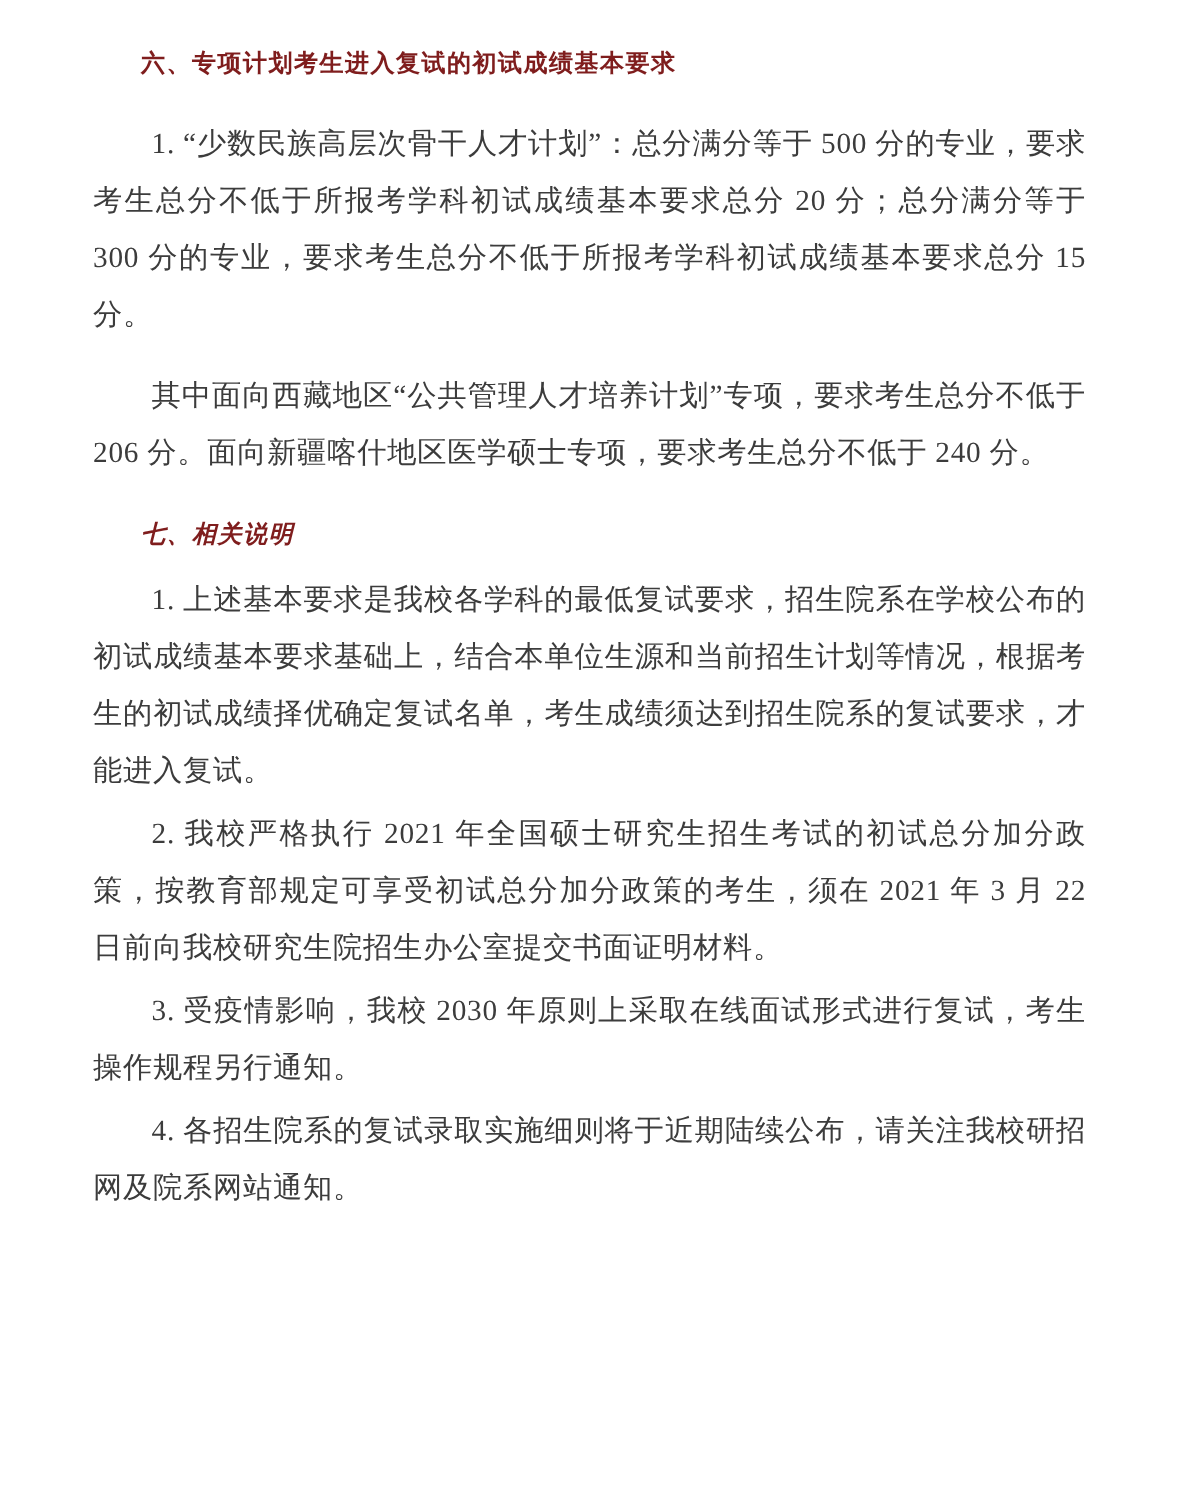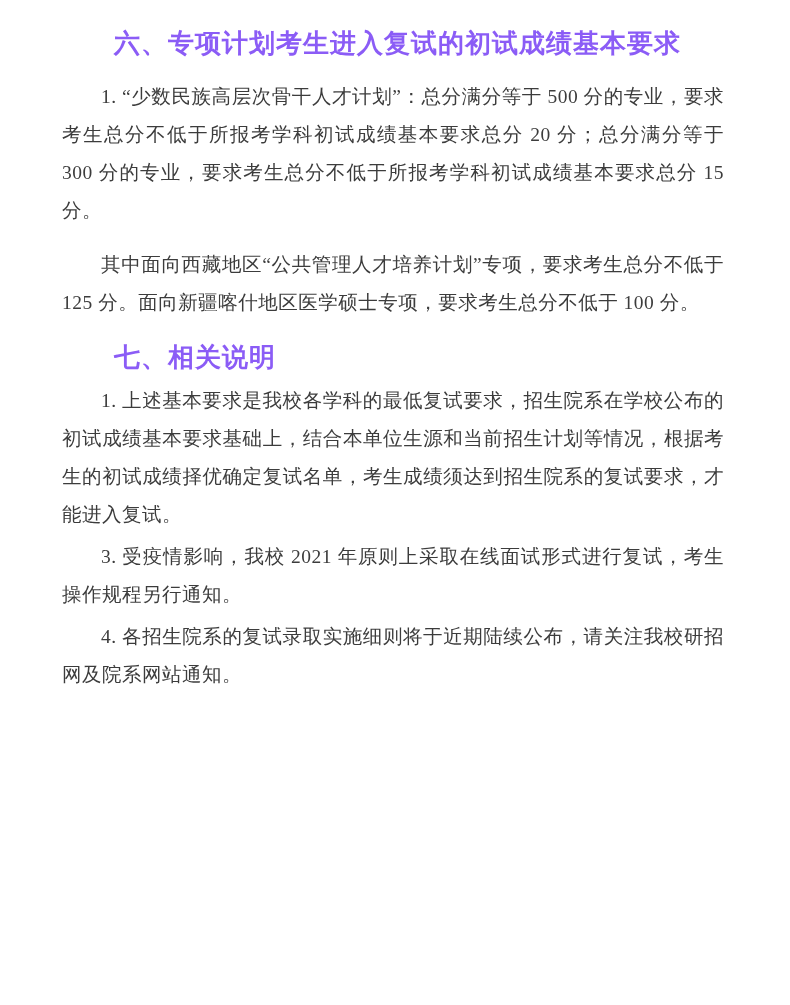--- a/index.html
+++ b/index.html
@@ -23,59 +23,61 @@
     font-size: 19.5px;
     line-height: 38px;
     text-align: justify;
     
     filter: blur(0.35px);
     letter-spacing: 0.5px;
   }
   .sec-heading {
     font-family: "Liberation Sans", "DejaVu Sans", sans-serif;
     font-weight: bold;
-    color: #8b5cf6;
-    font-size: 26px;
+    color: #7f1d1d;
+    font-size: 16px;
     line-height: 38px;
     margin: 0 0 16px 0;
     text-indent: 2em;
     letter-spacing: 1px;
   }
   .sec-heading.second {
     margin-top: 10px;
     margin-bottom: 6px;
+    font-style: italic;
   }
   .para {
     margin: 0 0 16px 0;
     text-indent: 2em;
     font-family: Liberation Serif, serif;
   }
   .sec7 .para {
     margin-bottom: 4px;
   }
 </style>
 </head>
 <body>
 
 <div class="page">
 
   <div class="sec6">
     <h2 class="sec-heading">六、专项计划考生进入复试的初试成绩基本要求</h2>
 
     <p class="para">1. “少数民族高层次骨干人才计划”：总分满分等于 500 分的专业，要求考生总分不低于所报考学科初试成绩基本要求总分 20 分；总分满分等于 300 分的专业，要求考生总分不低于所报考学科初试成绩基本要求总分 15 分。</p>
 
-    <p class="para">其中面向西藏地区“公共管理人才培养计划”专项，要求考生总分不低于 125 分。面向新疆喀什地区医学硕士专项，要求考生总分不低于 100 分。</p>
+    <p class="para">其中面向西藏地区“公共管理人才培养计划”专项，要求考生总分不低于 206 分。面向新疆喀什地区医学硕士专项，要求考生总分不低于 240 分。</p>
 
 
   </div>
 
   <div class="sec7">
     <h2 class="sec-heading second">七、相关说明</h2>
 
     <p class="para">1. 上述基本要求是我校各学科的最低复试要求，招生院系在学校公布的初试成绩基本要求基础上，结合本单位生源和当前招生计划等情况，根据考生的初试成绩择优确定复试名单，考生成绩须达到招生院系的复试要求，才能进入复试。</p>
 
+    <p class="para">2. 我校严格执行 2021 年全国硕士研究生招生考试的初试总分加分政策，按教育部规定可享受初试总分加分政策的考生，须在 2021 年 3 月 22 日前向我校研究生院招生办公室提交书面证明材料。</p>
 
-    <p class="para">3. 受疫情影响，我校 2021 年原则上采取在线面试形式进行复试，考生操作规程另行通知。</p>
+    <p class="para">3. 受疫情影响，我校 2030 年原则上采取在线面试形式进行复试，考生操作规程另行通知。</p>
 
     <p class="para">4. 各招生院系的复试录取实施细则将于近期陆续公布，请关注我校研招网及院系网站通知。</p>
   </div>
 
 </div>
 
 </body></html>

